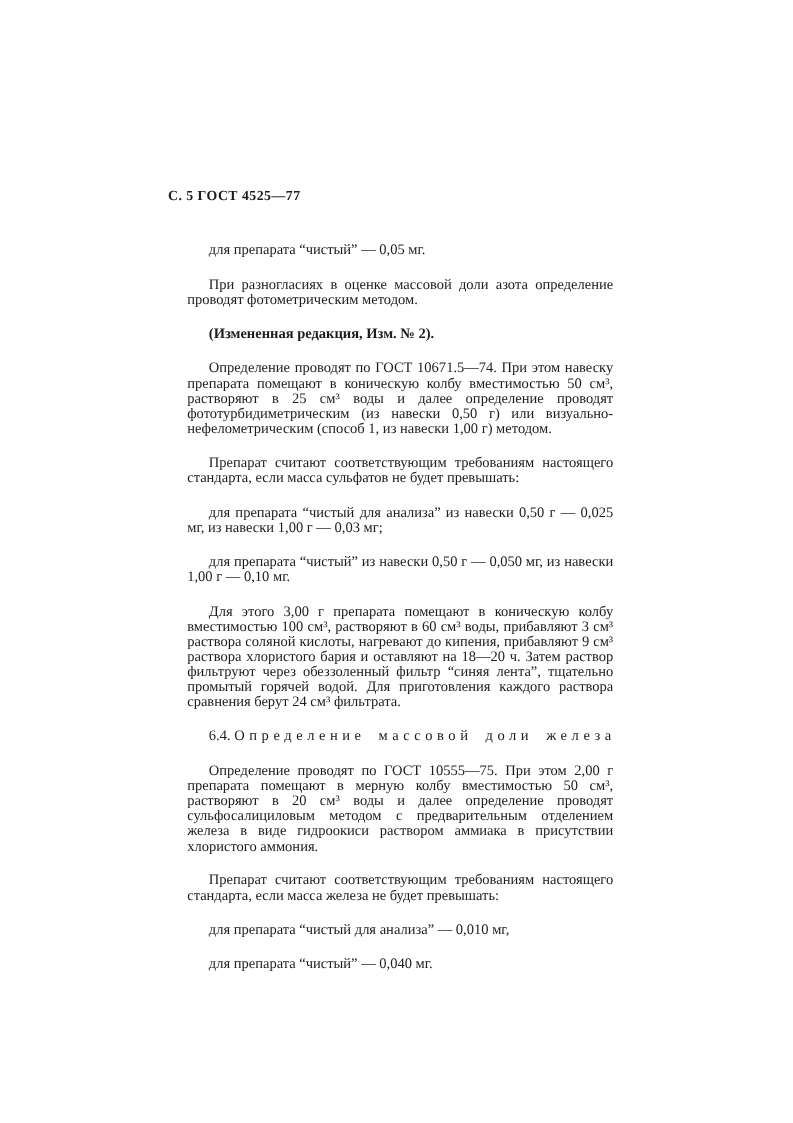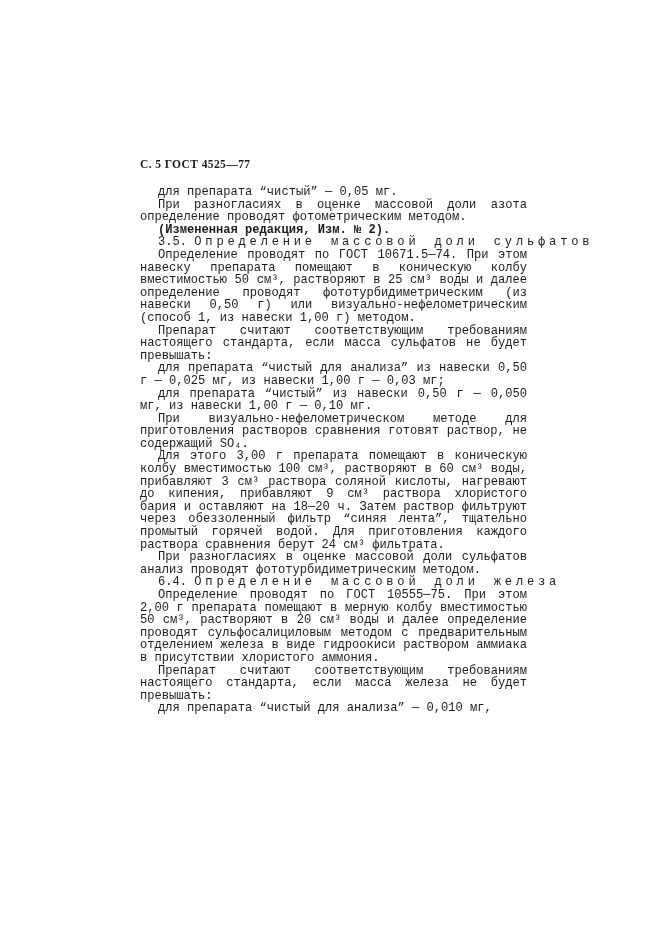--- a/index.html
+++ b/index.html
@@ -24,48 +24,45 @@
   }
   .content {
     position: absolute;
     left: 140px; top: 186px;
     width: 387px;
     font-size: 12.1px;
     line-height: 12.6px;
     text-align: justify;
   }
   .para {
-    margin: 0;
+    margin: 16px;
     text-indent: 18px;
-    font-family: Liberation Mono, monospace;
   }
   .para.bold { font-weight: bold; }
   .para.heading { white-space: nowrap; }
   .sec-title {
     letter-spacing: 3.8px;
     word-spacing: 4px;
   }
 </style>
 </head>
 <body style="background: rgb(255, 255, 255);">
 
 <div class="page" style="background: rgb(255, 255, 255);">
   <div class="running-header" style="color: rgb(28, 28, 28);">
     <span>С. 5 ГОСТ 4525—77</span>
   </div>
   <div class="content" style="color: rgb(28, 28, 28);">
       <p class="para plain">для препарата “чистый” — 0,05 мг.</p>
       <p class="para plain">При разногласиях в оценке массовой доли азота определение проводят фотометрическим методом.</p>
       <p class="para bold">(Измененная редакция, Изм. № 2).</p>
-      <p class="para heading"><span>3.5. </span> <span class="sec-title">Определение массовой доли сульфатов</span></p>
       <p class="para plain">Определение проводят по ГОСТ 10671.5—74. При этом навеску препарата помещают в коническую колбу вместимостью 50 см³, растворяют в 25 см³ воды и далее определение проводят фототурбидиметрическим (из навески 0,50 г) или визуально-нефелометрическим (способ 1, из навески 1,00 г) методом.</p>
       <p class="para plain">Препарат считают соответствующим требованиям настоящего стандарта, если масса сульфатов не будет превышать:</p>
       <p class="para plain">для препарата “чистый для анализа” из навески 0,50 г — 0,025 мг, из навески 1,00 г — 0,03 мг;</p>
       <p class="para plain">для препарата “чистый” из навески 0,50 г — 0,050 мг, из навески 1,00 г — 0,10 мг.</p>
-      <p class="para plain">При визуально-нефелометрическом методе для приготовления растворов сравнения готовят раствор, не содержащий SO₄.</p>
       <p class="para plain">Для этого 3,00 г препарата помещают в коническую колбу вместимостью 100 см³, растворяют в 60 см³ воды, прибавляют 3 см³ раствора соляной кислоты, нагревают до кипения, прибавляют 9 см³ раствора хлористого бария и оставляют на 18—20 ч. Затем раствор фильтруют через обеззоленный фильтр “синяя лента”, тщательно промытый горячей водой. Для приготовления каждого раствора сравнения берут 24 см³ фильтрата.</p>
-      <p class="para plain">При разногласиях в оценке массовой доли сульфатов анализ проводят фототурбидиметрическим методом.</p>
       <p class="para heading"><span>6.4. </span> <span class="sec-title">Определение массовой доли железа</span></p>
       <p class="para plain">Определение проводят по ГОСТ 10555—75. При этом 2,00 г препарата помещают в мерную колбу вместимостью 50 см³, растворяют в 20 см³ воды и далее определение проводят сульфосалициловым методом с предварительным отделением железа в виде гидроокиси раствором аммиака в присутствии хлористого аммония.</p>
       <p class="para plain">Препарат считают соответствующим требованиям настоящего стандарта, если масса железа не будет превышать:</p>
       <p class="para plain">для препарата “чистый для анализа” — 0,010 мг,</p>
+      <p class="para plain">для препарата “чистый” — 0,040 мг.</p>
     </div>
 </div>
 
 </body></html>

